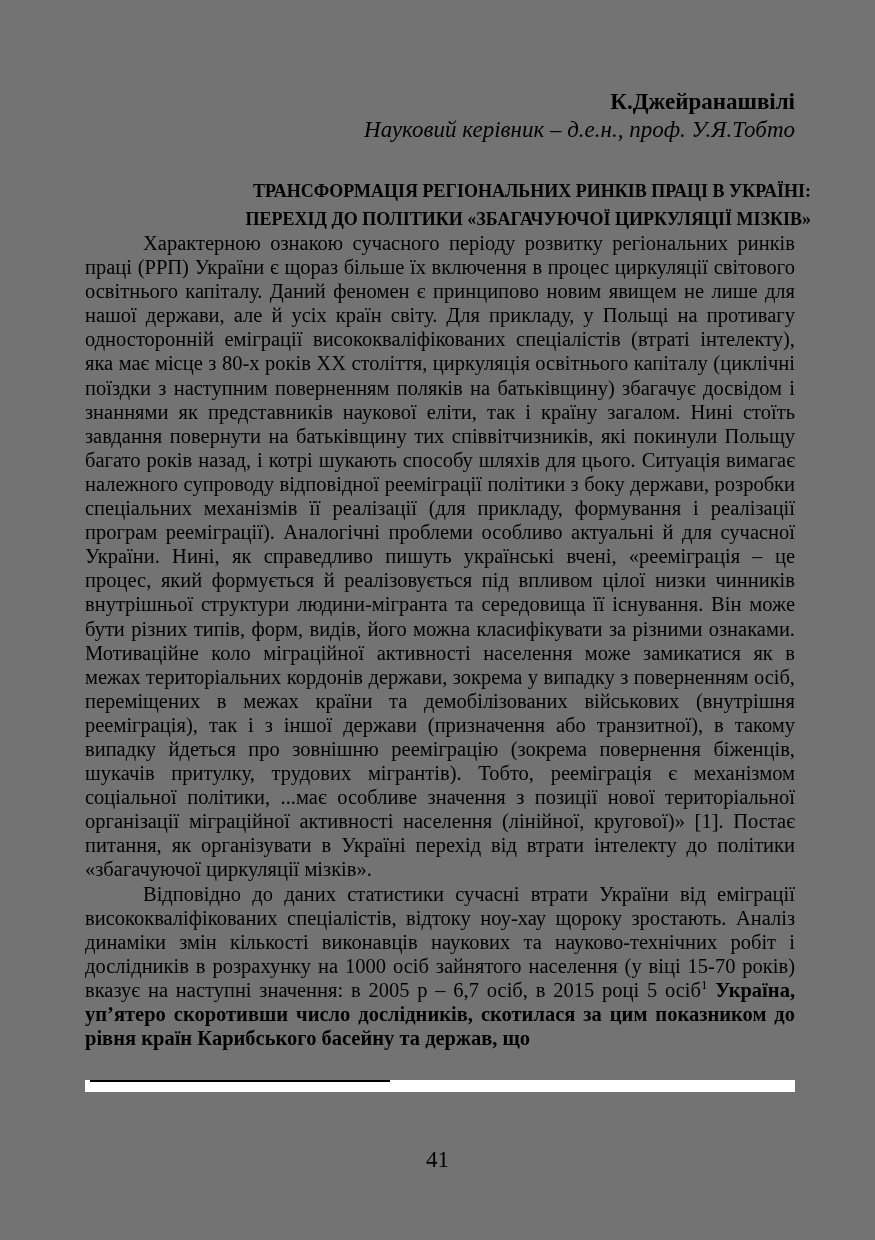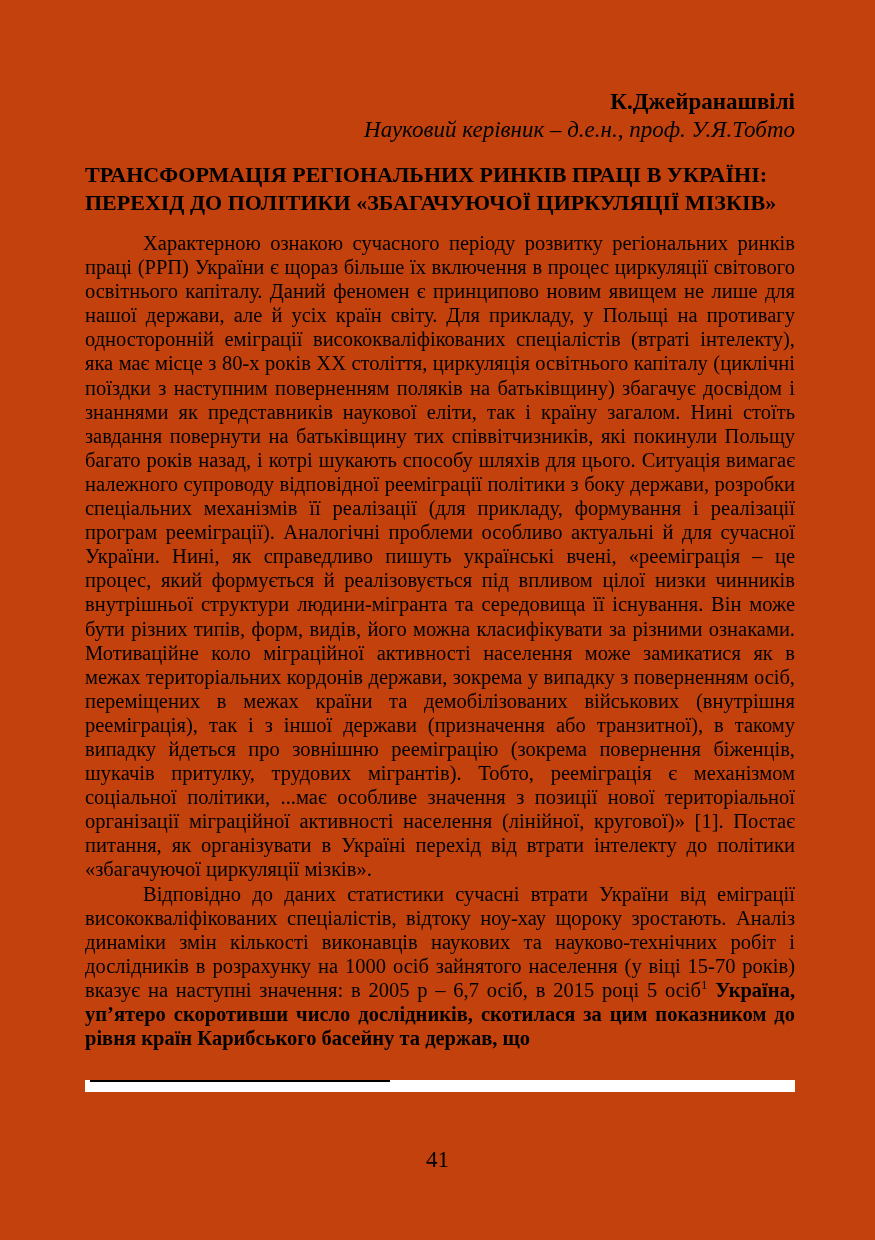--- a/index.html
+++ b/index.html
@@ -5,21 +5,21 @@
   html, body {
     margin: 0;
     padding: 0;
     background: #e8e8e8;
   }
   .page {
     position: relative;
     width: 875px;
     height: 1240px;
     margin: 0 auto;
-    background: #c2410c;
+    background: #737373;
     color: #000000;
     font-family: "Liberation Serif", "DejaVu Serif", serif;
     overflow: hidden;
   }
   .header-block {
     position: absolute;
     top: 88px;
     left: 85px;
     width: 710px;
     text-align: right;
@@ -32,24 +32,24 @@
   .supervisor-line {
     font-style: italic;
     font-size: 23px;
     line-height: 28px;
   }
   .article-title {
     position: absolute;
     top: 161px;
     left: 85px;
     width: 710px;
-    margin: 0;
-    text-align: left;
+    margin: 16px;
+    text-align: right;
     font-weight: bold;
-    font-size: 22px;
+    font-size: 18px;
     line-height: 28px;
   }
   .body-text {
     position: absolute;
     top: 231px;
     left: 85px;
     width: 710px;
     font-size: 20.5px;
     line-height: 24.1px;
     text-align: justify;

